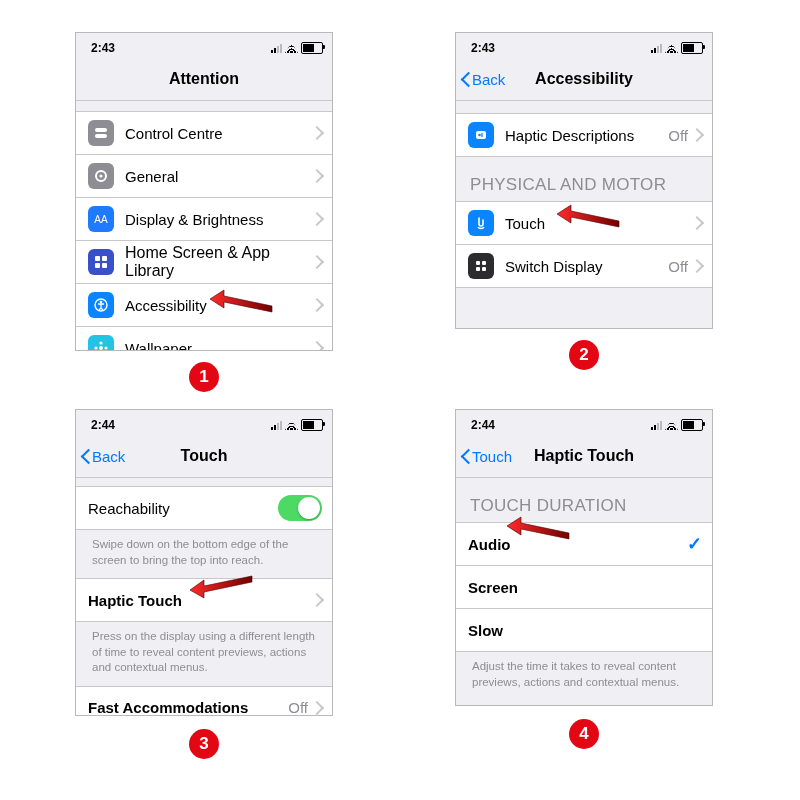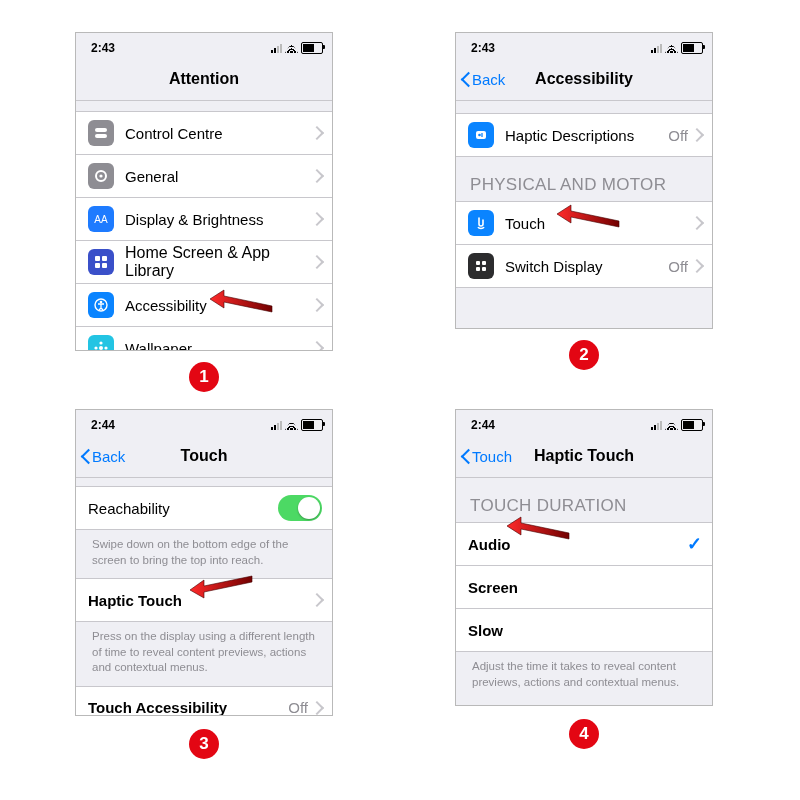--- a/index.html
+++ b/index.html
@@ -349,21 +349,21 @@
       <div class="footnote">Swipe down on the bottom edge of the screen to bring the top into reach.</div>
       <div class="group">
         <div class="row">
           <span class="lbl lblbold">Haptic Touch</span>
           <span class="disc"></span>
         </div>
       </div>
       <div class="footnote">Press on the display using a different length of time to reveal content previews, actions and contextual menus.</div>
       <div class="group" style="border-bottom:none">
         <div class="row">
-          <span class="lbl lblbold">Touch Accessibility</span>
+          <span class="lbl lblbold">Fast Accommodations</span>
           <span class="val">Off</span>
           <span class="disc"></span>
         </div>
       </div>
     </div>
     <div class="arrow" style="left:115px;top:165px">
       <svg width="70" height="30">
           <polygon points="0,16 14,6 14,12 62,2 62,8 14,18 14,24" fill="url(#ga1)" stroke="#400" stroke-width="0.6"></polygon>
         </svg>
     </div>

